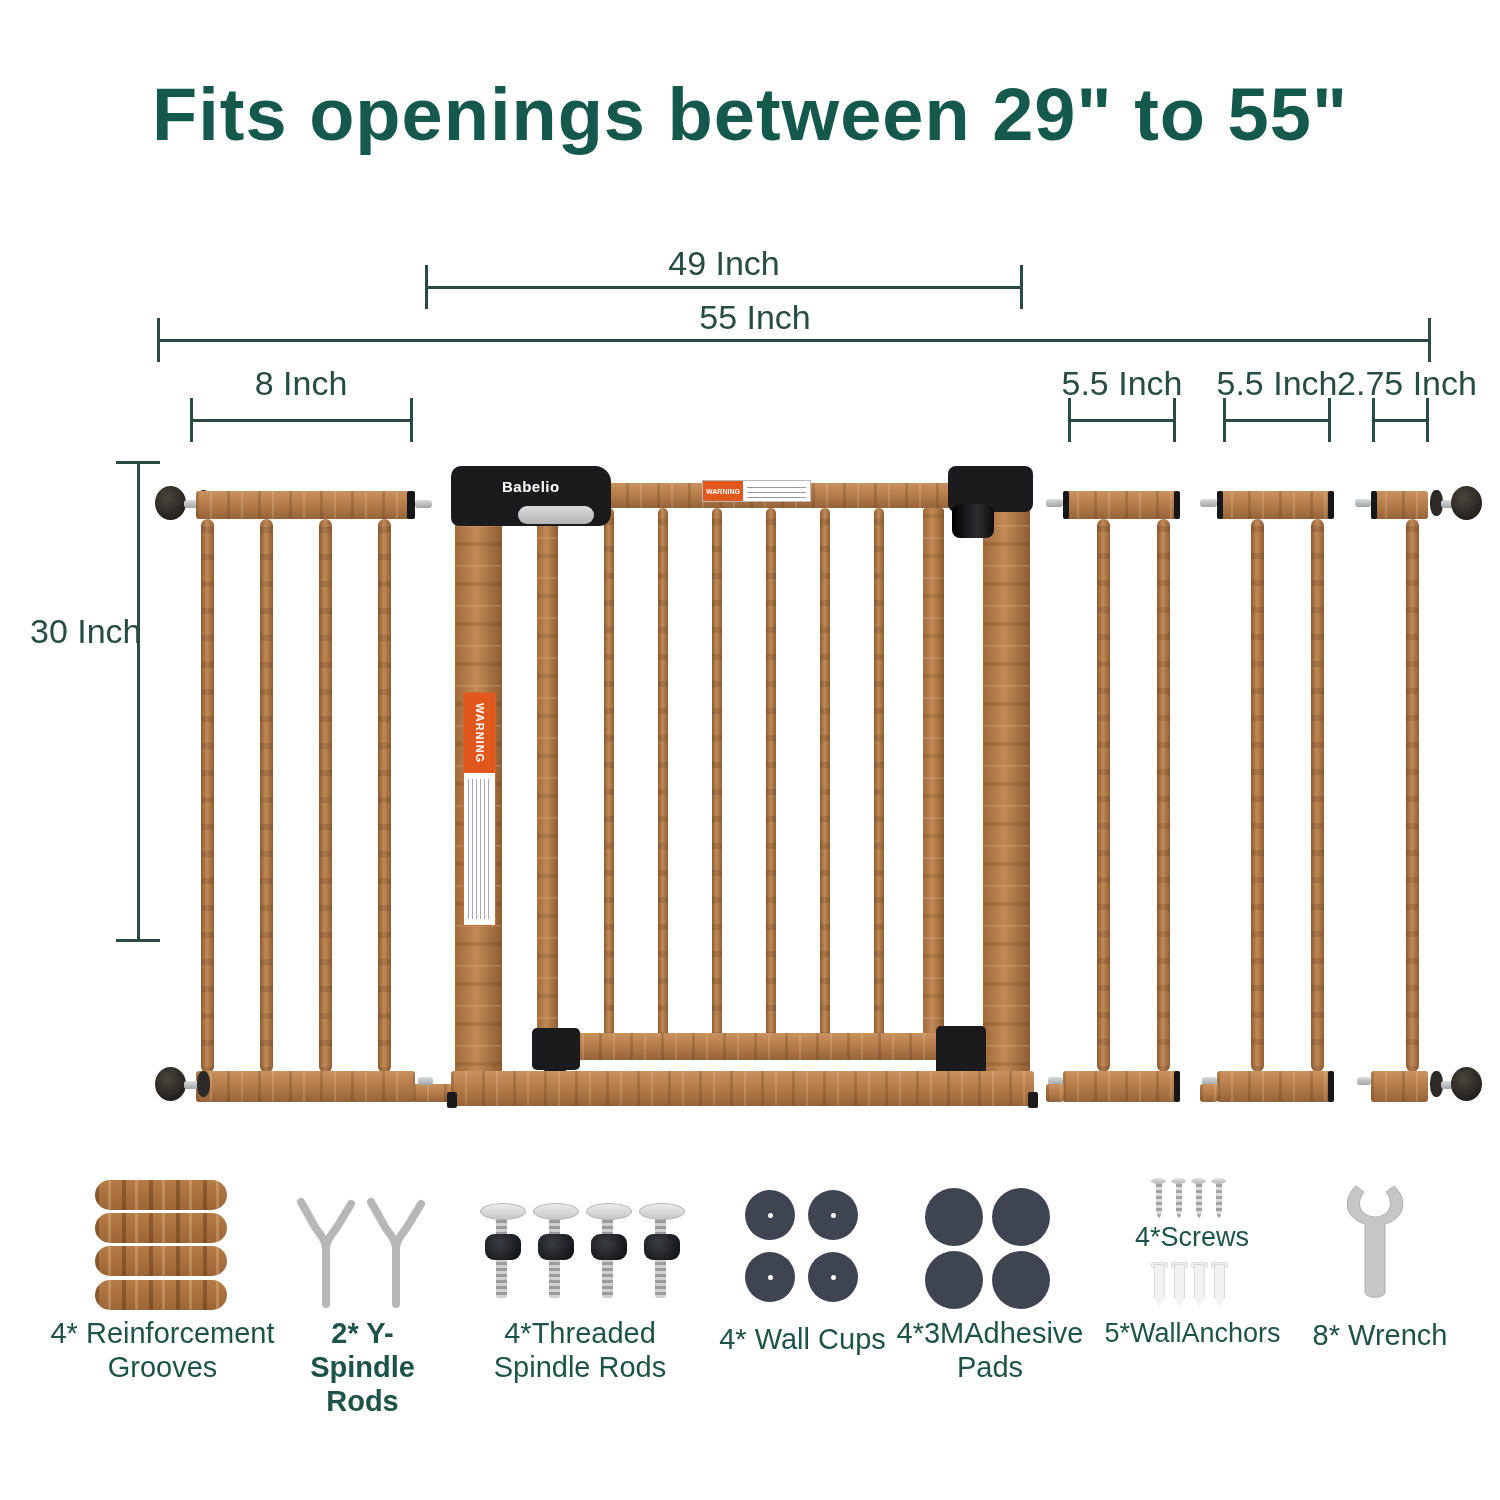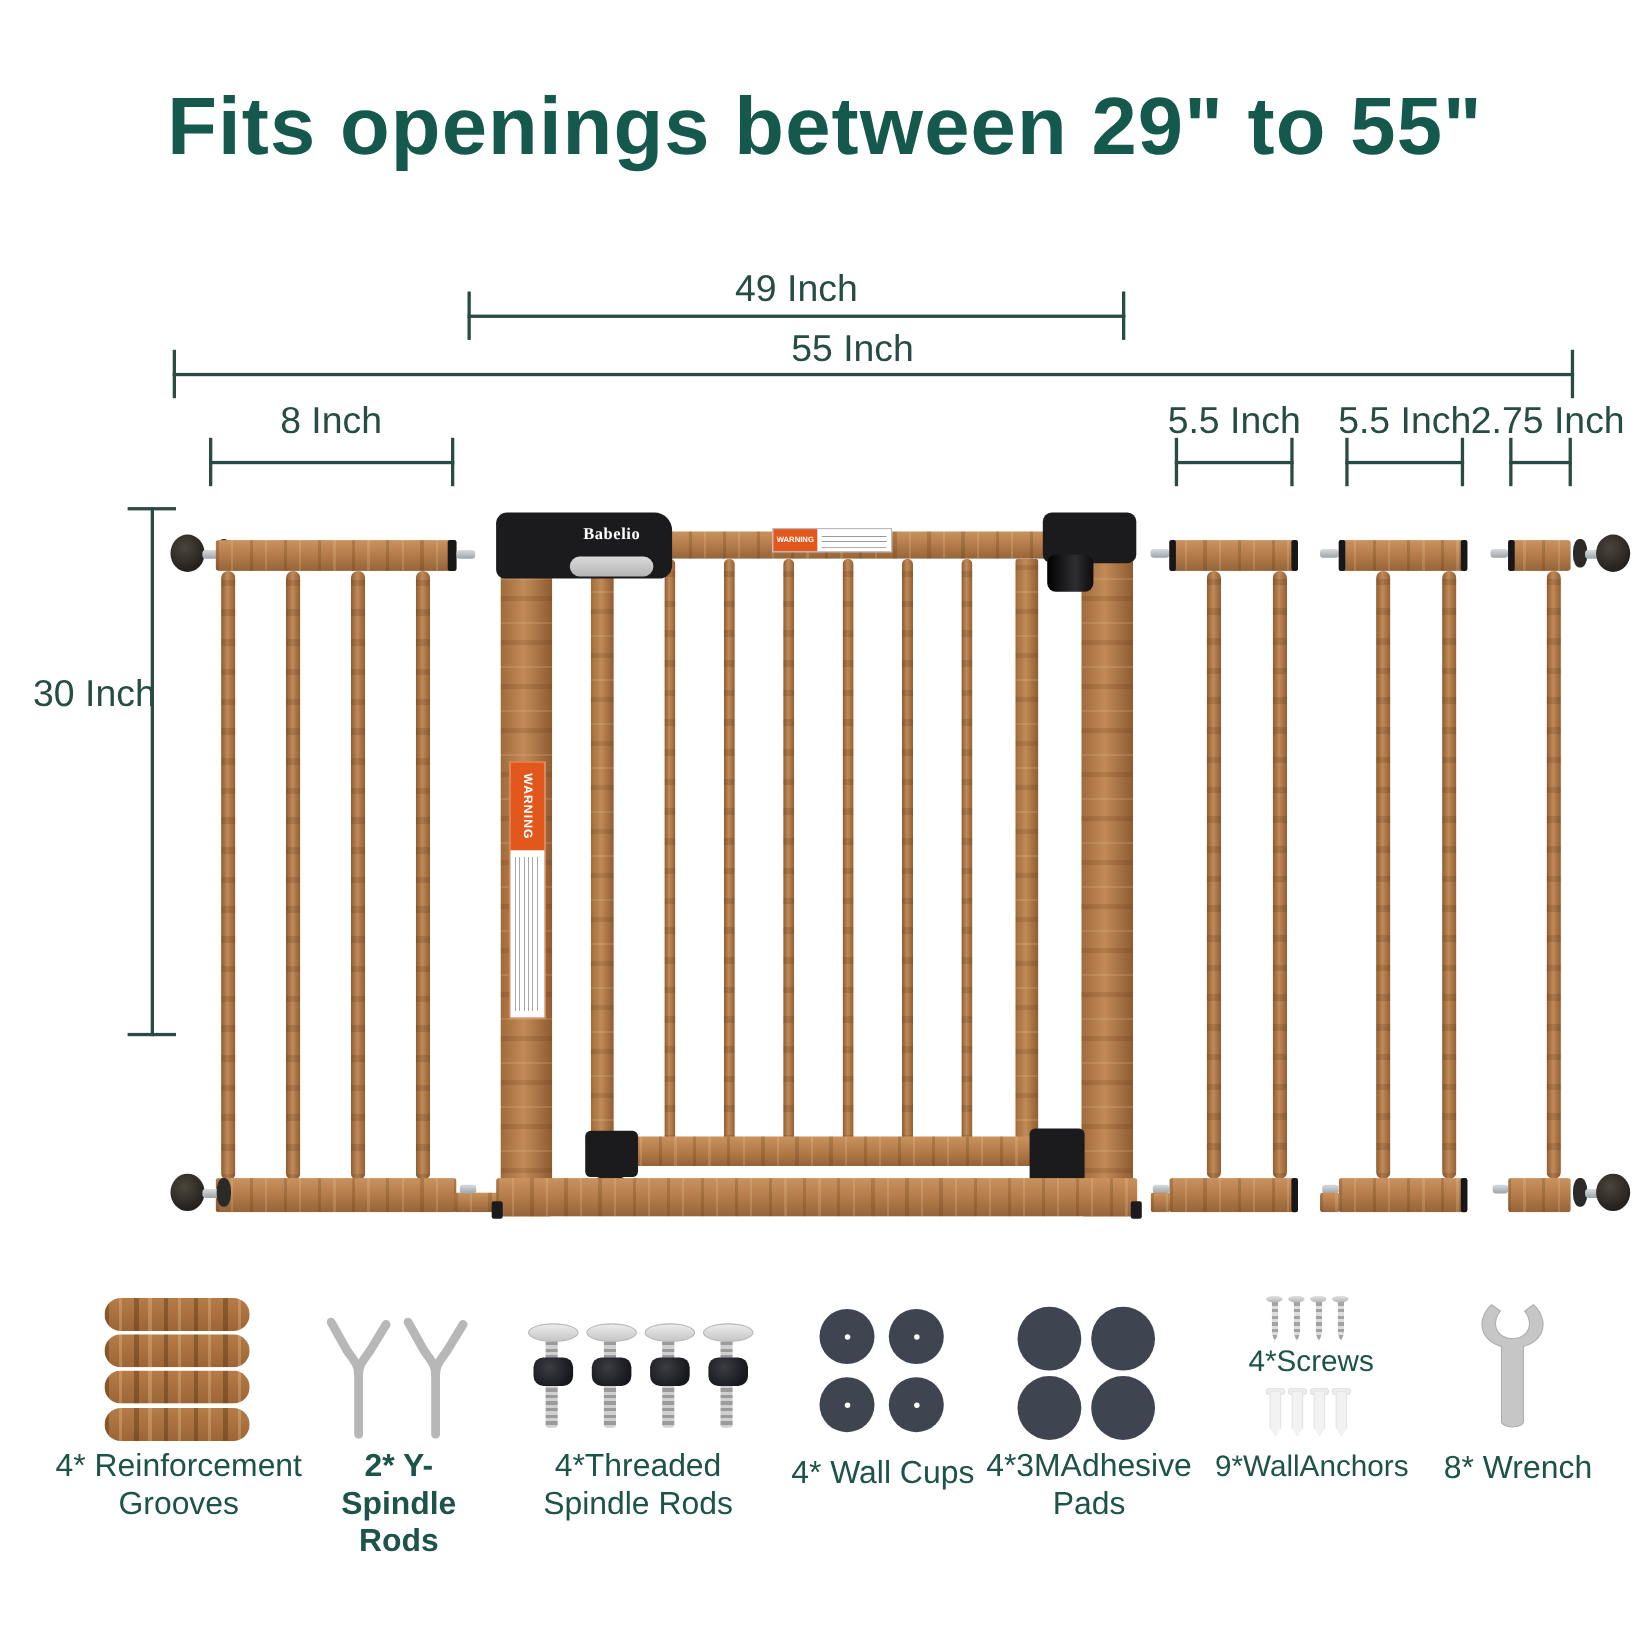--- a/index.html
+++ b/index.html
@@ -99,21 +99,21 @@
 
   <div>
     <div class="dim-label" style="left:724px;top:244px;">49 Inch</div>
     <div class="dim-line-h" style="left:425px;top:286px;width:598px;">
       <span class="tick-v" style="left:0;"></span>
       <span class="tick-v" style="right:0;"></span>
     </div>
   </div>
 
   <div>
-    <div class="dim-label" style="left:775px;top:298px;">55 Inch</div>
+    <div class="dim-label" style="left:755px;top:298px;">55 Inch</div>
     <div class="dim-line-h" style="left:157px;top:339px;width:1274px;">
       <span class="tick-v" style="left:0;"></span>
       <span class="tick-v" style="right:0;"></span>
     </div>
   </div>
 
   <div>
     <div class="dim-label" style="left:301px;top:364px;">8 Inch</div>
     <div class="dim-line-h" style="left:190px;top:419px;width:223px;">
       <span class="tick-v" style="left:0;"></span>
@@ -195,21 +195,21 @@
     <div class="blk" style="left:532px;top:1028px;width:48px;height:42px;"></div>
     <div class="blk" style="left:540px;top:1068px;width:30px;height:15px;border-radius:50%;"></div>
     <div class="blk" style="left:936px;top:1026px;width:50px;height:52px;"></div>
 
     <div class="rail-h" style="left:451px;top:1071px;width:583px;height:35px;"></div>
     <div class="blk" style="left:447px;top:1092px;width:10px;height:16px;border-radius:2px;"></div>
     <div class="blk" style="left:1028px;top:1092px;width:10px;height:16px;border-radius:2px;"></div>
 
     <div class="blk" style="left:451px;top:466px;width:160px;height:60px;border-radius:10px 16px 12px 8px;"></div>
     <div class="abs" style="left:518px;top:506px;width:76px;height:18px;border-radius:9px;background:linear-gradient(180deg,#dadada,#b4b4b4);"></div>
-    <div class="brand" style="left:502px;top:478px;width:80px;text-align:right;font-family:Liberation Serif, serif;">Babelio</div>
+    <div class="brand" style="left:502px;top:478px;width:80px;text-align:left;">Babelio</div>
 
     <div class="blk" style="left:948px;top:466px;width:85px;height:46px;border-radius:8px;"></div>
     <div class="blk" style="left:952px;top:504px;width:42px;height:34px;border-radius:8px;background:linear-gradient(90deg,#000000,#2e2e31 60%,#0c0c0e);"></div>
 
     <div class="warn-top" style="left:702px;top:480px;width:107px;height:20px;">
       <div class="w-orange">WARNING</div>
       <div class="w-lines"></div>
     </div>
     <div class="warn-side" style="left:463px;top:692px;width:31px;height:232px;">
       <div class="ws-orange">WARNING</div>
@@ -353,21 +353,21 @@
       </div>
       <div class="anchor-flange" style="left:1151px;top:1262px;"></div>
       <div class="anchor" style="left:1154px;top:1264px;"></div>
       <div class="anchor-flange" style="left:1171px;top:1262px;"></div>
       <div class="anchor" style="left:1174px;top:1264px;"></div>
       <div class="anchor-flange" style="left:1191px;top:1262px;"></div>
       <div class="anchor" style="left:1194px;top:1264px;"></div>
       <div class="anchor-flange" style="left:1211px;top:1262px;"></div>
       <div class="anchor" style="left:1214px;top:1264px;"></div>
       <div class="acc-label small" style="left:1100px;top:1318px;width:185px;">
-        <div>9*WallAnchors</div>
+        <div>5*WallAnchors</div>
       </div>
     </div>
 
     <div>
       <svg class="abs" style="left:1342px;top:1180px;" width="70" height="125" viewBox="0 0 70 125">
         <path fill="#c6c6c6" stroke="#aeaeae" stroke-width="1" d="M14 6 C6 13 3 24 7 32 C10 38 16 42 23 44 L23 112 C23 119 43 119 43 112 L43 44 C50 42 56 38 59 32 C63 24 60 13 52 6 L44 12 C49 18 50 26 46 31 C42 36 36 37 33 37 C30 37 24 36 20 31 C16 26 17 18 22 12 Z"></path>
       </svg>
       <div class="acc-label" style="left:1310px;top:1318px;width:140px;">
         <div>8* Wrench</div>
       </div>

